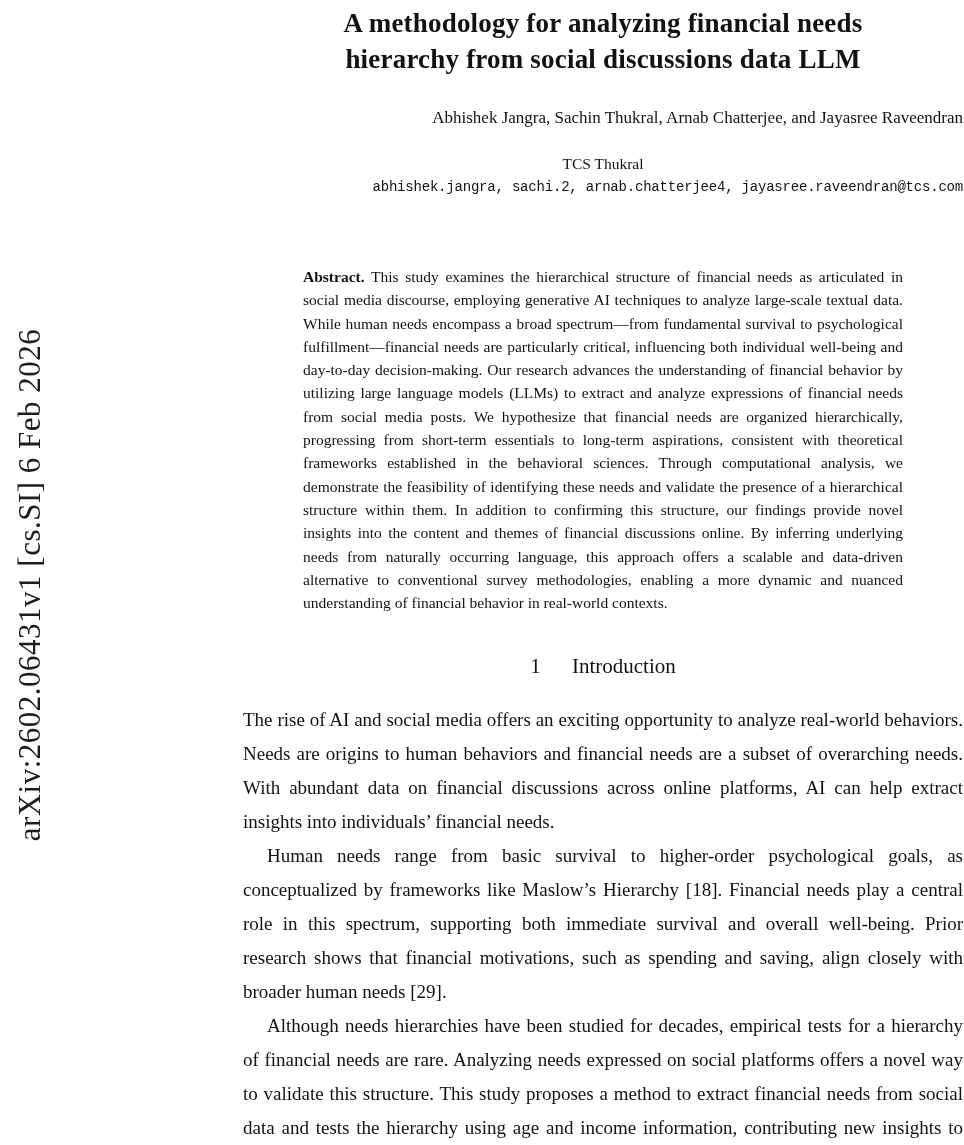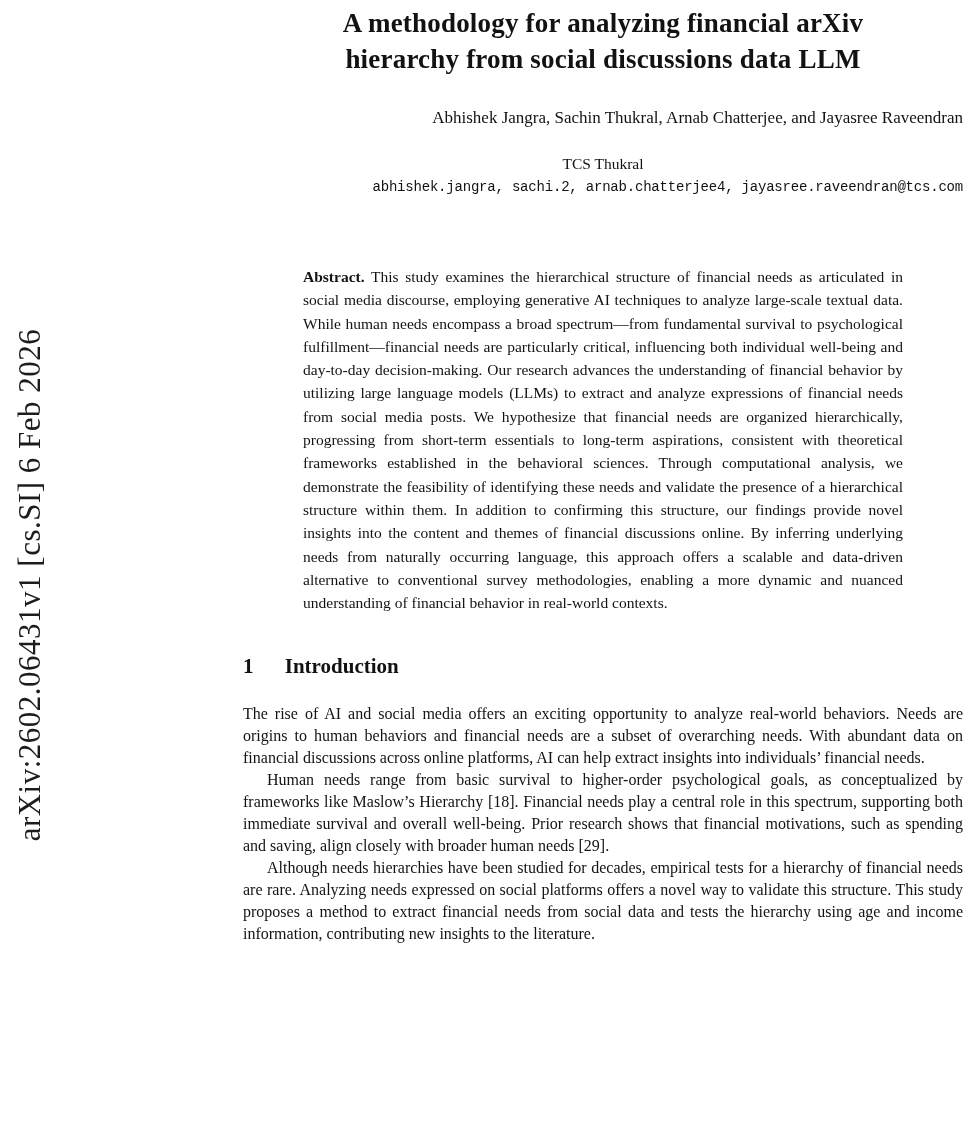--- a/index.html
+++ b/index.html
@@ -64,49 +64,50 @@
     margin: 70px 60px 0 60px;
     font-size: 15.5px;
     line-height: 23.3px;
     text-align: justify;
     hyphens: auto;
   }
   .abstract-label { font-weight: bold; }
   .section-heading {
     margin-top: 40px;
     font-size: 21px;
-    font-weight: bold;
+    font-weight: normal;
+    text-align: center;
   }
   .section-number {
     display: inline-block;
     margin-right: 26px;
   }
   .body-par {
-    font-size: 16px;
-    line-height: 22px;
+    font-size: 19px;
+    line-height: 34px;
     text-align: justify;
     text-indent: 24px;
     hyphens: auto;
   }
   .body-par.first {
     margin-top: 24px;
     text-indent: 0;
   }
 </style>
 </head>
 <body>
 
 <div class="page">
 
   <div class="arxiv-watermark">arXiv:2602.06431v1  [cs.SI]  6 Feb 2026</div>
 
   <main class="content">
 
     <h1 class="title">
-      <span class="title-line">A methodology for analyzing financial arXiv</span>
+      <span class="title-line">A methodology for analyzing financial needs</span>
       <span class="title-line">hierarchy from social discussions data LLM</span>
     </h1>
 
     <p class="authors">Abhishek Jangra, Sachin Thukral, Arnab Chatterjee, and Jayasree Raveendran</p>
 
     <p class="affiliation">TCS Thukral</p>
 
     <p class="emails">abhishek.jangra, sachi.2, arnab.chatterjee4, jayasree.raveendran@tcs.com</p>
 
     <div class="abstract">

